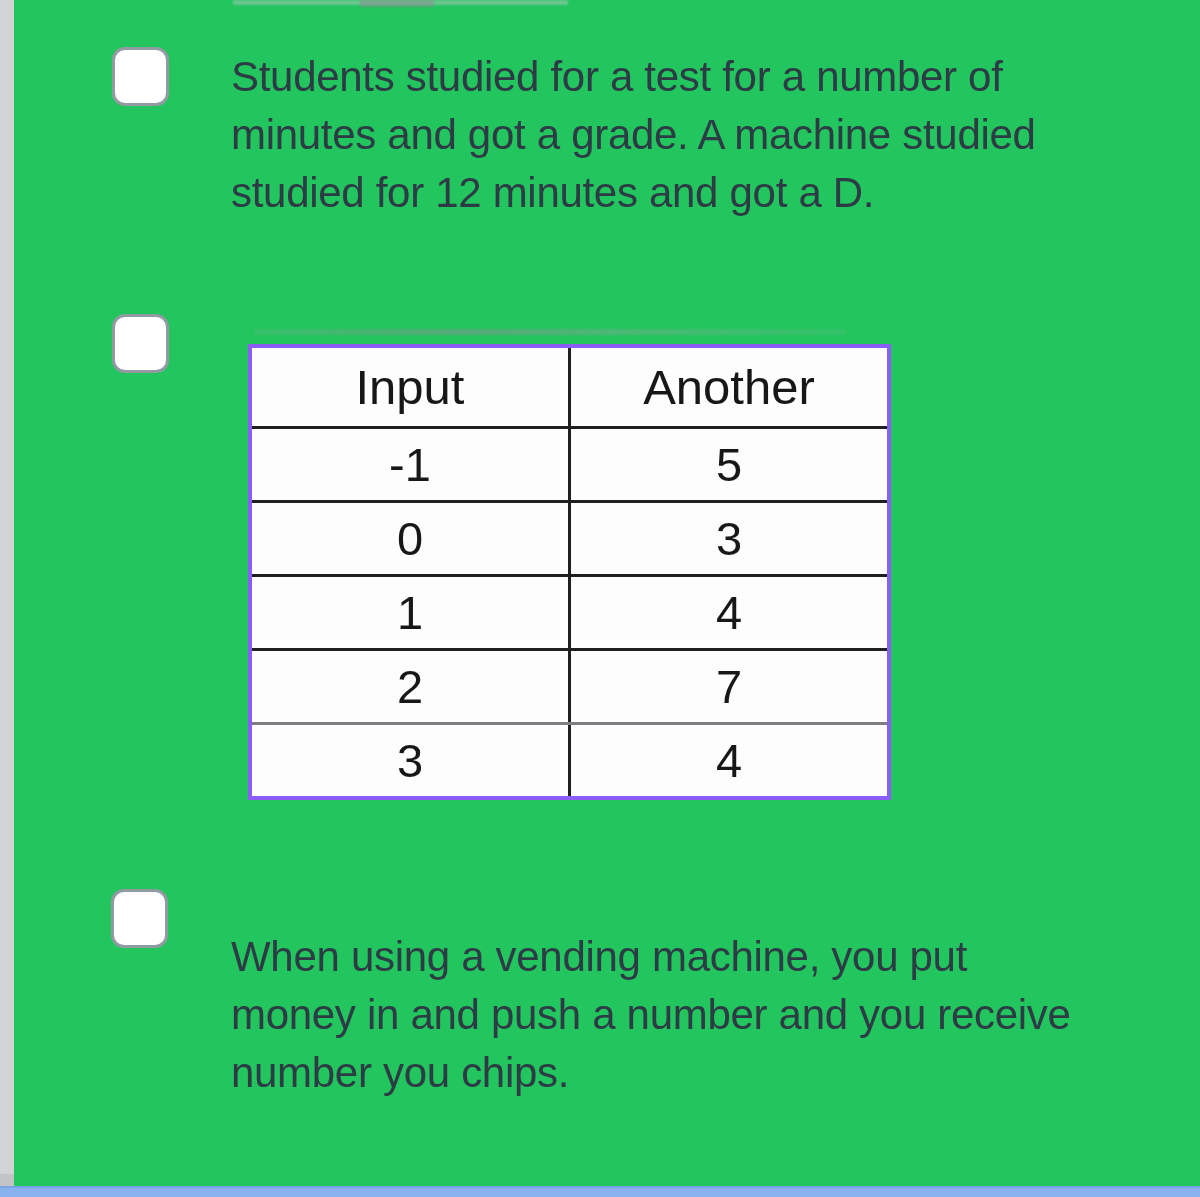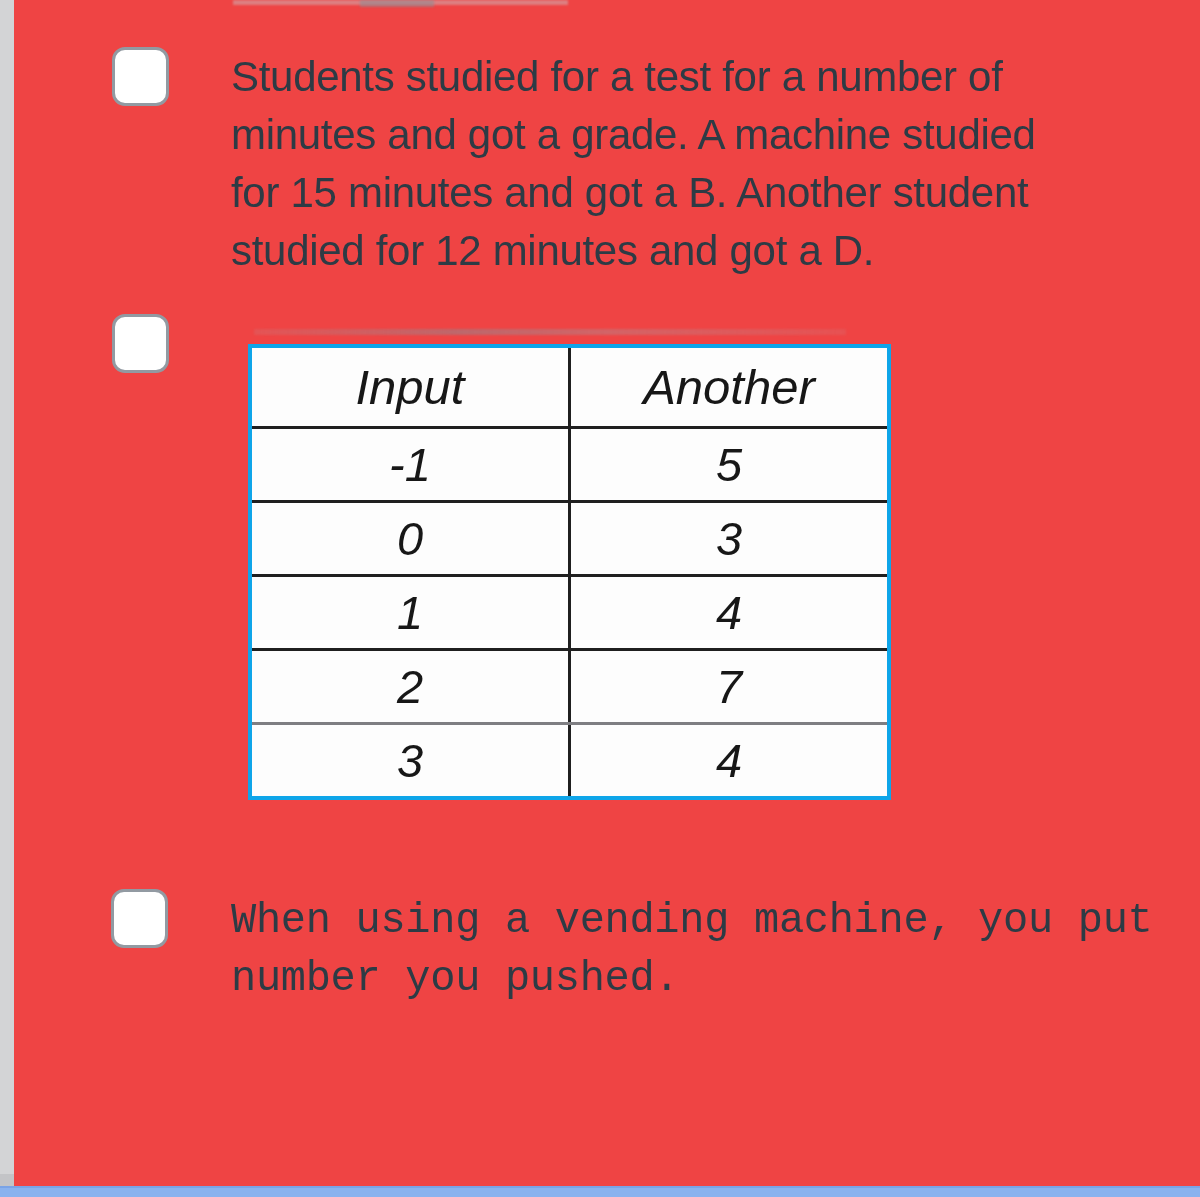--- a/index.html
+++ b/index.html
@@ -1,20 +1,20 @@
 <!DOCTYPE html>
 <html><head>
 <meta charset="utf-8">
 <style>
   html, body { margin: 0; padding: 0; background: #ffffff; }
   .screen {
     position: relative;
     width: 1200px;
     height: 1197px;
-    background: #ef4444;
+    background: #22c55e;
     overflow: hidden;
     font-family: "Liberation Sans", sans-serif;
   }
   .left-bar {
     position: absolute;
     left: 0; top: 0;
     width: 14px; height: 1186px;
     background: #d3d4d6;
   }
   .left-bar-tip {
@@ -60,21 +60,21 @@
     position: absolute;
     left: 231px;
     width: 930px;
     color: #2d3b45;
     font-size: 42px;
     line-height: 58px;
     letter-spacing: -0.3px;
     cursor: pointer;
   }
   .para1 { top: 48px; }
-  .para3 { top: 892px; font-family: Liberation Mono, monospace; }
+  .para3 { top: 928px; }
   .scan-smudge {
     position: absolute;
     left: 254px; top: 329px;
     width: 592px; height: 6px;
     background: linear-gradient(to right,
       rgba(175,175,182,0.15),
       rgba(140,140,148,0.5) 35%,
       rgba(160,160,168,0.35) 60%,
       rgba(180,180,188,0.12));
     filter: blur(1.2px);
@@ -91,40 +91,39 @@
   }
   table.io-table th, table.io-table td {
     border: 3px solid #1f1f1f;
     width: 316px;
     text-align: center;
     vertical-align: middle;
     color: #171717;
     font-weight: 400;
     padding: 0;
   }
-  table.io-table { border: 4px solid #0ea5e9; font-style: italic; }
+  table.io-table { border: 4px solid #8b5cf6; }
   table.io-table th { height: 78px; font-size: 49px; }
   table.io-table td { height: 71px; font-size: 47px; }
   table.io-table tr.gray-bottom td { border-bottom-color: #7e7e82; }
 </style>
 </head>
 <body>
 
 <div class="screen">
 
   <div class="left-bar"></div>
   <div class="left-bar-tip"></div>
   <div class="top-remnant"></div>
   <div class="top-remnant-dark"></div>
 
   <span class="checkbox cb1"></span>
   <div class="answer-text para1">
     <div>Students studied for a test for a number of</div>
     <div>minutes and got a grade. A machine studied</div>
-    <div>for 15 minutes and got a B. Another student</div>
     <div>studied for 12 minutes and got a D.</div>
   </div>
 
   <span class="checkbox cb2"></span>
   <div class="scan-smudge"></div>
   <div class="table-wrap">
     <table class="io-table">
       <tbody>
           <tr>
         <th>Input</th>
@@ -150,17 +149,18 @@
         <td>3</td>
         <td>4</td>
       </tr>
     </tbody>
       </table>
   </div>
 
   <span class="checkbox cb3"></span>
   <div class="answer-text para3">
     <div>When using a vending machine, you put</div>
-    <div>number you pushed.</div>
+    <div>money in and push a number and you receive</div>
+    <div>number you chips.</div>
   </div>
 
   <div class="bottom-bar"></div>
 </div>
 
 </body></html>

